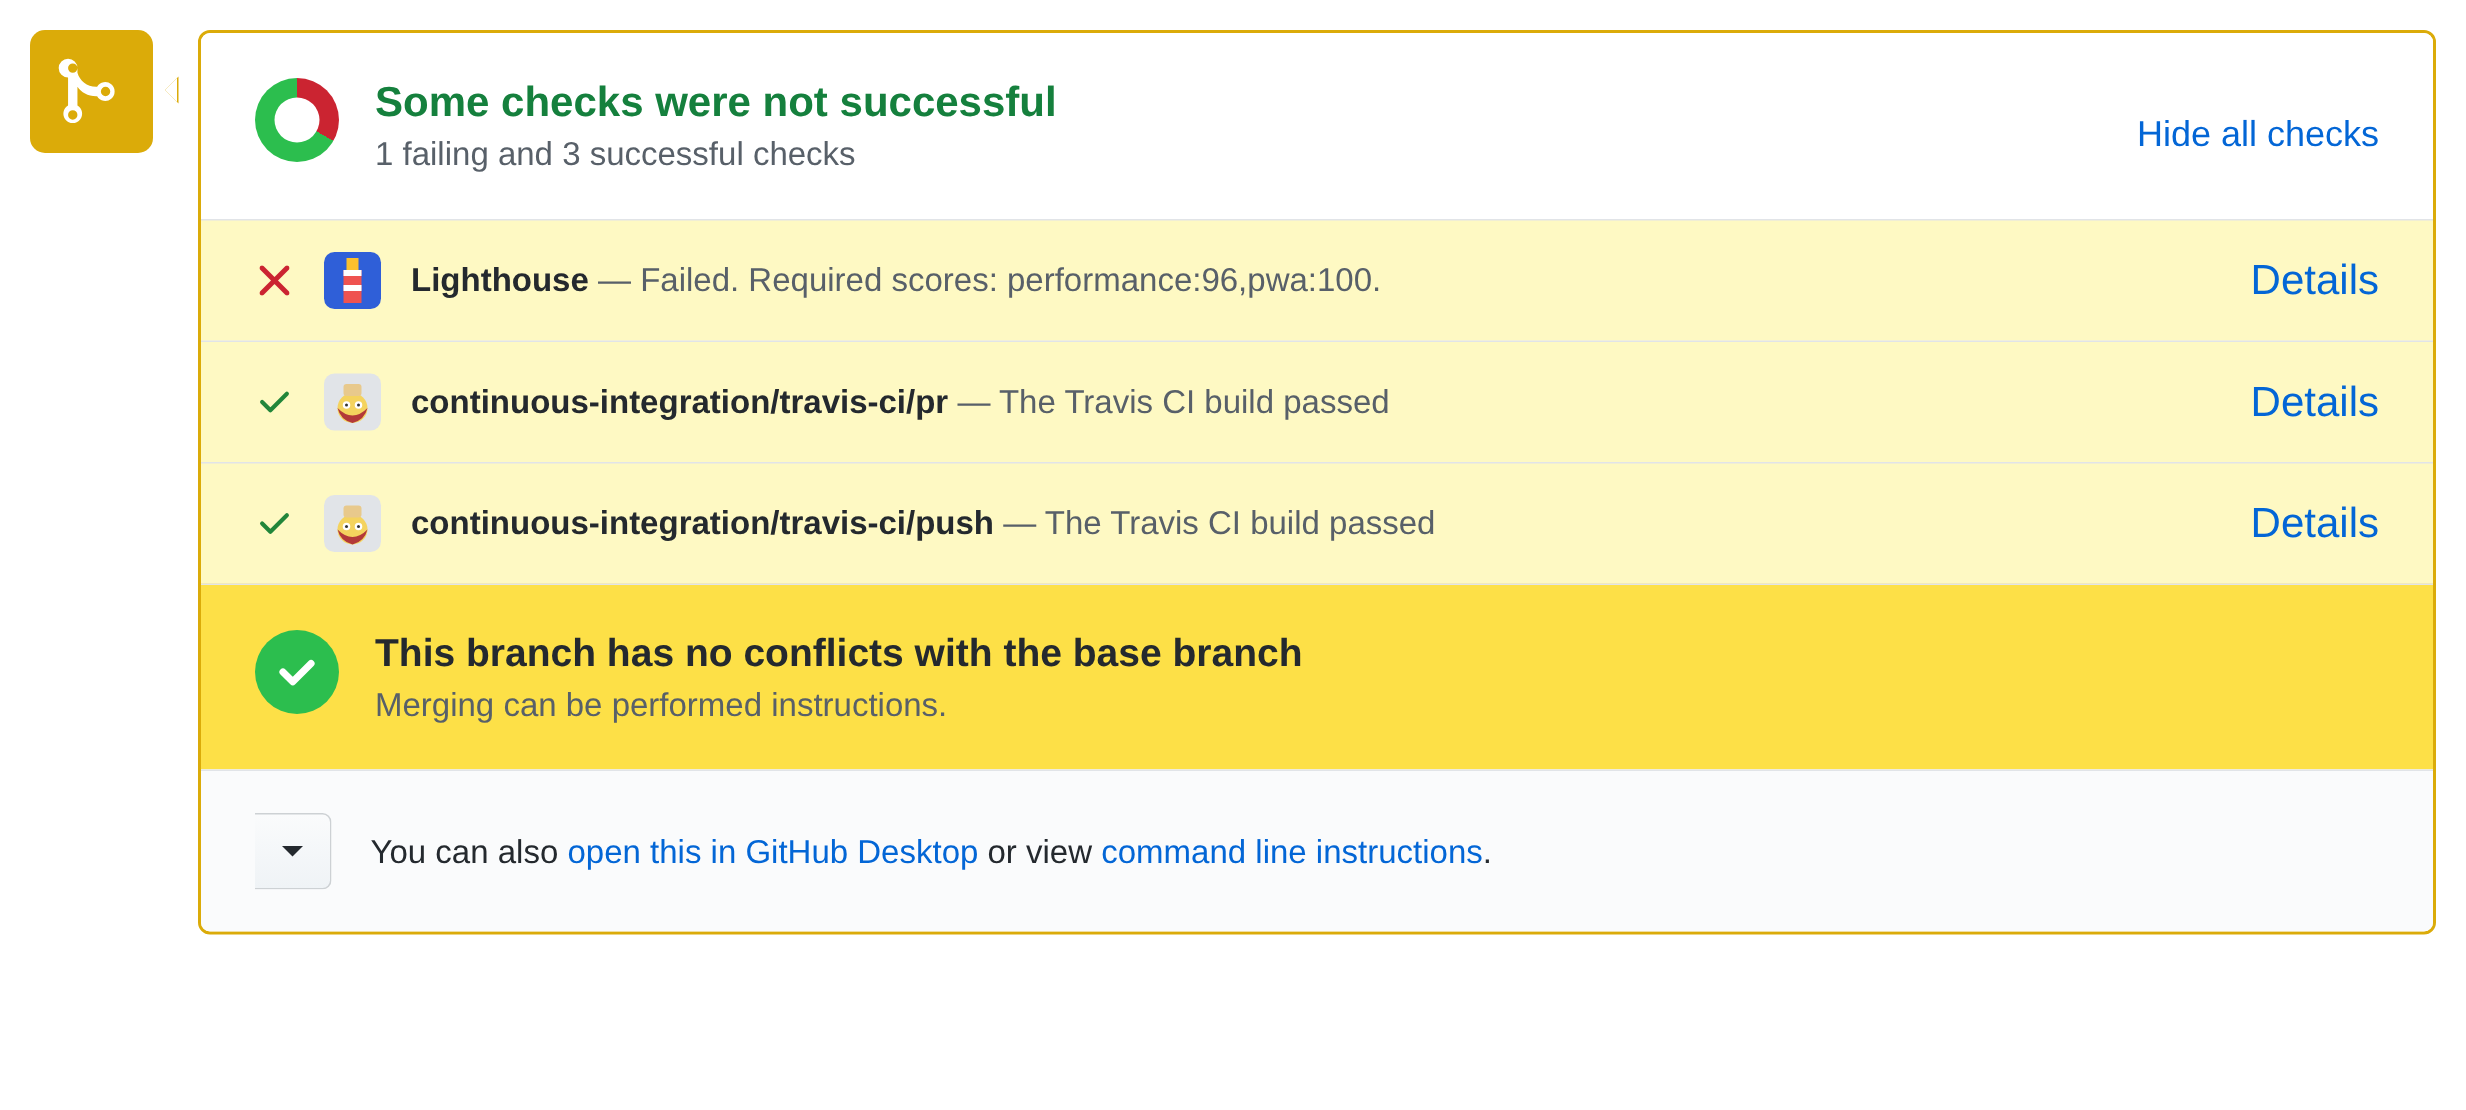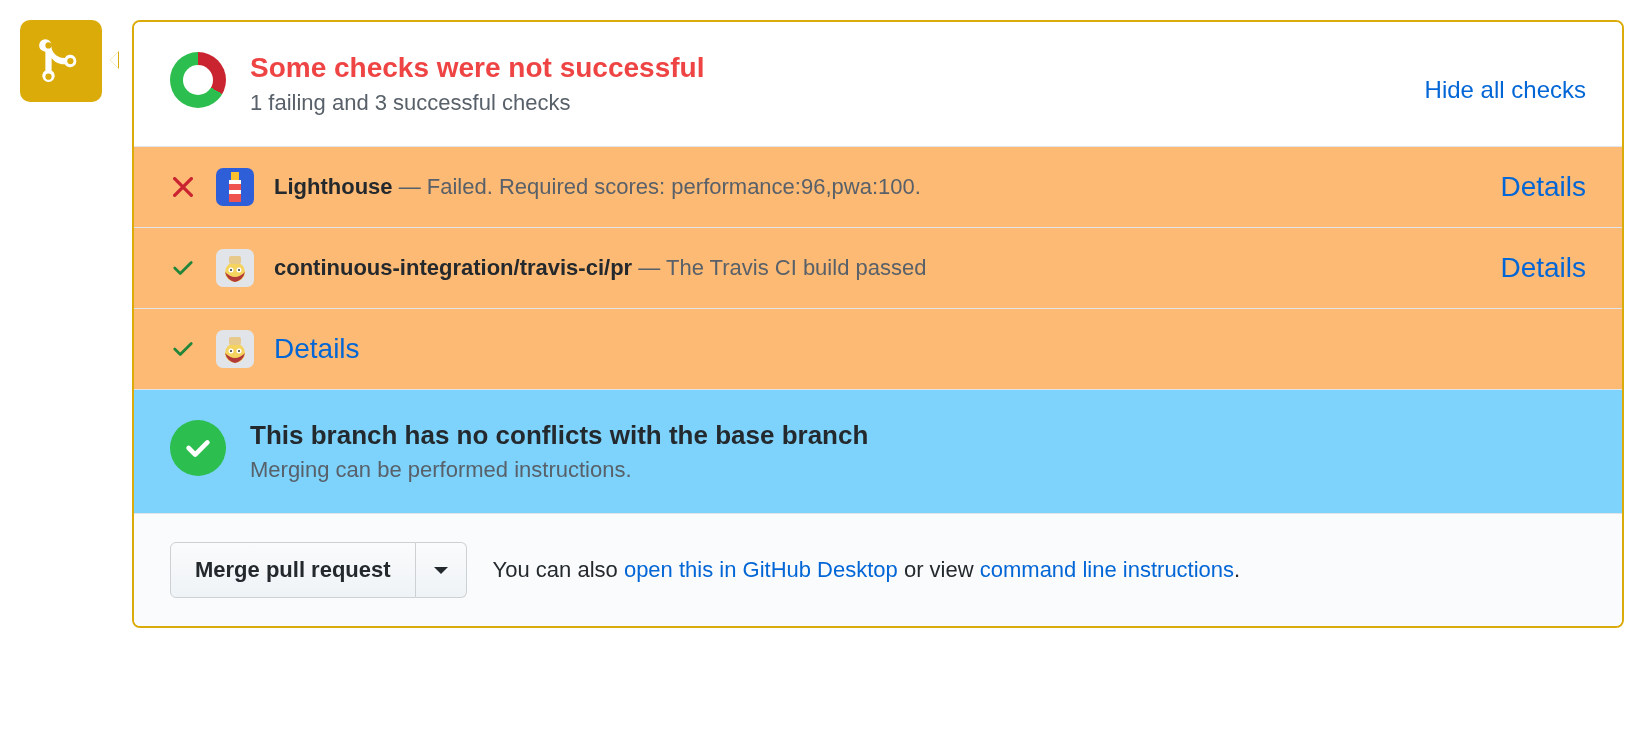--- a/index.html
+++ b/index.html
@@ -72,21 +72,21 @@
     }
     .donut::after {
       content: "";
       width: 30px;
       height: 30px;
       background: #fff;
       border-radius: 50%;
     }
     .header-text { flex: 1; }
     .header-title {
-      color: #ef4444;
+      color: #15803d;
       font-size: 28px;
       font-weight: 600;
       margin-bottom: 6px;
     }
     .header-subtitle {
       color: #586069;
       font-size: 22px;
     }
     .hide-link {
       color: #0366d6;
@@ -94,21 +94,21 @@
       text-decoration: none;
       white-space: nowrap;
       margin-top: 24px;
     }
     .check-row {
       border-top: 1px solid #e1e4e8;
       padding: 21px 36px;
       display: flex;
       align-items: center;
       gap: 20px;
-      background: #fdba74;
+      background: #fef9c3;
     }
     .status-icon {
       width: 26px;
       height: 26px;
       flex-shrink: 0;
       display: flex;
       align-items: center;
       justify-content: center;
     }
     .avatar {
@@ -138,21 +138,21 @@
       color: #0366d6;
       font-size: 28px;
       text-decoration: none;
     }
     .conflicts-section {
       border-top: 1px solid #e1e4e8;
       padding: 30px 36px;
       display: flex;
       align-items: flex-start;
       gap: 24px;
-      background: #7dd3fc;
+      background: #fde047;
     }
     .check-circle {
       width: 56px;
       height: 56px;
       border-radius: 50%;
       background: #2cbe4e;
       display: flex;
       align-items: center;
       justify-content: center;
       flex-shrink: 0;
@@ -286,38 +286,40 @@
         <svg width="32" height="32" viewBox="0 0 32 32">
             <circle cx="16" cy="20" r="10" fill="#f4d35e"></circle>
             <path d="M6 20 Q16 30 26 20 Q24 28 16 30 Q8 28 6 20" fill="#b33939"></path>
             <rect x="10" y="4" width="12" height="8" rx="2" fill="#e8c98c"></rect>
             <circle cx="12" cy="18" r="2.5" fill="#fff"></circle>
             <circle cx="20" cy="18" r="2.5" fill="#fff"></circle>
             <circle cx="12" cy="18" r="1" fill="#333"></circle>
             <circle cx="20" cy="18" r="1" fill="#333"></circle>
           </svg>
       </span>
+      <span class="check-text">
+        <span class="check-name">continuous-integration/travis-ci/push</span><span class="check-msg"> — The Travis CI build passed</span>
+      </span>
       <a href="#" class="details-link">Details</a>
     </div>
 
     <div class="conflicts-section">
       <div class="check-circle">
         <svg viewBox="0 0 16 16" width="30" height="30">
             <path fill="none" stroke="#fff" stroke-width="2.5" stroke-linecap="round" stroke-linejoin="round" d="M3 8l3.5 3.5L13 5"></path>
           </svg>
       </div>
       <div>
         <div class="conflicts-title">This branch has no conflicts with the base branch</div>
         <div class="conflicts-subtitle">Merging can be performed instructions.</div>
       </div>
     </div>
 
     <div class="merge-footer">
       <div class="btn-group">
-        <button class="merge-btn">Merge pull request</button>
         <button class="merge-dropdown">
           <span class="caret"></span>
         </button>
       </div>
       <span class="footer-text">
         <span>You can also </span><a href="#">open this in GitHub Desktop</a><span> or view </span><a href="#">command line instructions</a><span>.</span>
       </span>
     </div>
 
   </div>

